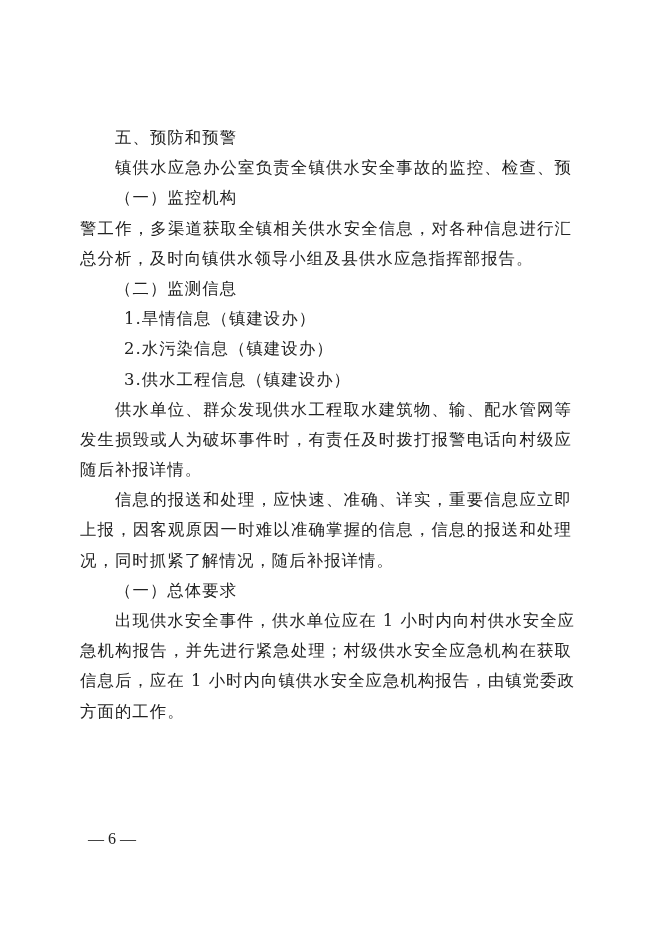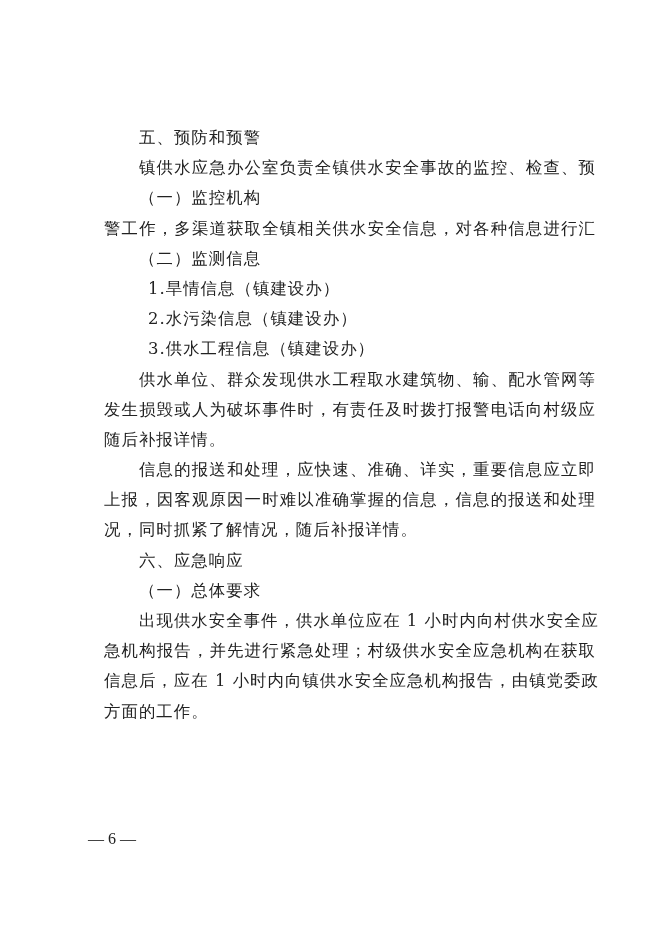--- a/index.html
+++ b/index.html
@@ -1,45 +1,45 @@
 <!DOCTYPE html>
 <html><head>
   <meta charset="utf-8">
   <style>
     html, body { margin: 0; padding: 0; background: #ffffff; }
     body { width: 662px; height: 936px; position: relative; overflow: hidden;
            font-family: "DejaVu Serif", "Liberation Serif", serif; color: #222; }
-    .page { position: absolute; left: 104px; top: 123px; width: 492px; }
+    .page { position: absolute; left: 80px; top: 123px; width: 492px; }
     .line { height: 30.2px; line-height: 30.2px; font-size: 16.4px; letter-spacing: 1.05px;
             white-space: nowrap; }
     .indent { padding-left: 35px; }
     .indent2 { padding-left: 44px; }
     .justify { text-align: justify; text-align-last: justify; }
     .footer { position: absolute; left: 88px; top: 830px; font-size: 16px;
               font-family: "Liberation Serif", serif; color: #222; }
   </style>
 </head>
 <body>
 
 <div class="page">
   <div class="line indent">五、预防和预警</div>
   <div class="line indent justify">镇供水应急办公室负责全镇供水安全事故的监控、检查、预</div>
   <div class="line indent">（一）监控机构</div>
   <div class="line justify">警工作，多渠道获取全镇相关供水安全信息，对各种信息进行汇</div>
+  <div class="line">总分析，及时向镇供水领导小组及县供水应急指挥部报告。</div>
   <div class="line indent">（二）监测信息</div>
   <div class="line indent2">1.旱情信息（镇建设办）</div>
   <div class="line indent2">2.水污染信息（镇建设办）</div>
   <div class="line indent2">3.供水工程信息（镇建设办）</div>
   <div class="line indent justify">供水单位、群众发现供水工程取水建筑物、输、配水管网等</div>
   <div class="line justify">发生损毁或人为破坏事件时，有责任及时拨打报警电话向村级应</div>
   <div class="line">随后补报详情。</div>
   <div class="line indent justify">信息的报送和处理，应快速、准确、详实，重要信息应立即</div>
   <div class="line justify">上报，因客观原因一时难以准确掌握的信息，信息的报送和处理</div>
   <div class="line">况，同时抓紧了解情况，随后补报详情。</div>
-  <div class="line indent">六、应急响应</div>
   <div class="line indent">（一）总体要求</div>
   <div class="line indent justify">出现供水安全事件，供水单位应在 1 小时内向村供水安全应</div>
   <div class="line justify">急机构报告，并先进行紧急处理；村级供水安全应急机构在获取</div>
   <div class="line justify">信息后，应在 1 小时内向镇供水安全应急机构报告，由镇党委政</div>
   <div class="line">方面的工作。</div>
 </div>
 
 <div class="footer">— 6 —</div>
 
 </body></html>

